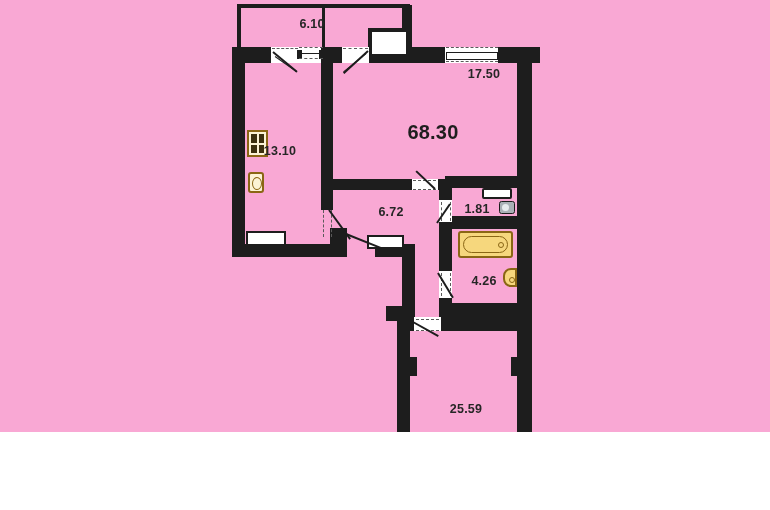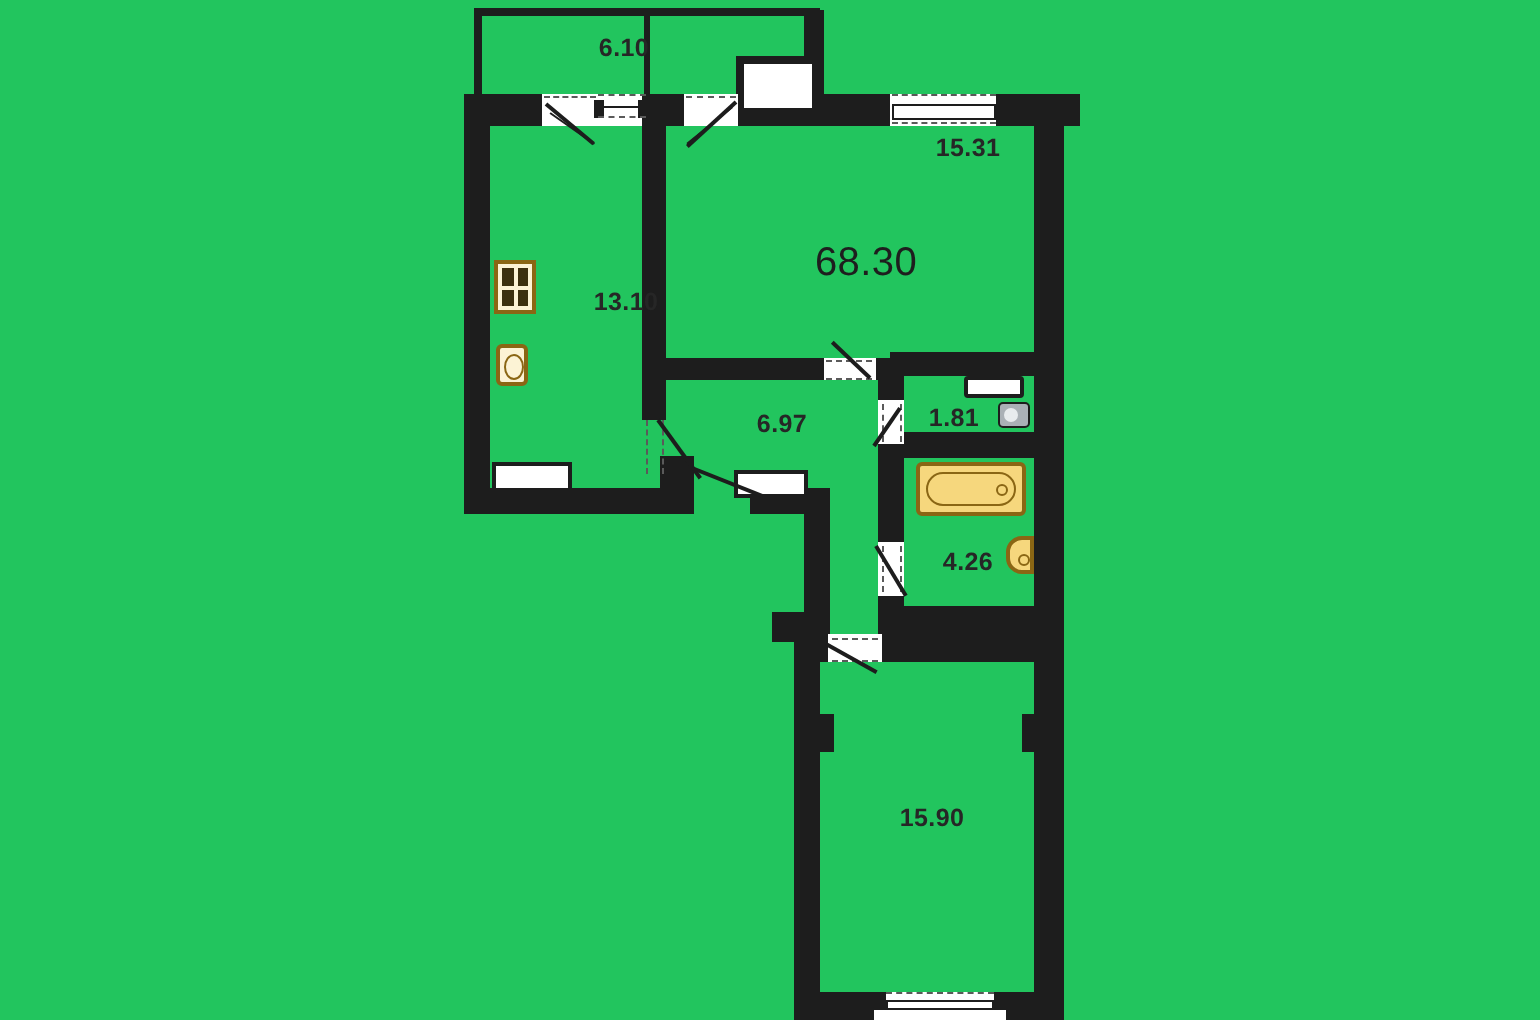--- a/index.html
+++ b/index.html
@@ -1,23 +1,23 @@
 <!DOCTYPE html>
 <html><head>
 <meta charset="utf-8">
 <style>
   html,body{margin:0;padding:0;background:#ffffff;}
-  .stage{position:relative;width:770px;height:510px;background:#22c55e;overflow:hidden;
+  .stage{position:relative;width:770px;height:432px;background:#f9a8d4;overflow:hidden;
          font-family:"Liberation Sans",sans-serif;}
   .w{position:absolute;background:#1d1d1d;z-index:1;}
   .op{position:absolute;background:#ffffff;z-index:2;}
   .g3{z-index:3;}
   .lbl{position:absolute;z-index:4;font-size:12.5px;font-weight:600;color:#262626;
        transform:translate(-50%,-50%);white-space:nowrap;letter-spacing:.2px;}
-  .lbl.total{font-size:20px;font-weight:400;color:#1e1e1e;}
+  .lbl.total{font-size:20px;font-weight:700;color:#1e1e1e;}
   .ln{position:absolute;height:2px;background:#1d1d1d;transform-origin:0 50%;z-index:3;}
   .ln.thin{height:1.2px;}
   .dash-h{position:absolute;height:0;border-top:1.2px dashed #5a5a5a;z-index:3;}
   .dash-box-v{position:absolute;border-left:1.2px dashed #5a5a5a;border-right:1.2px dashed #5a5a5a;z-index:3;}
   .dash-box-h{position:absolute;border-top:1.2px dashed #5a5a5a;border-bottom:1.2px dashed #5a5a5a;z-index:3;}
   .winband{position:absolute;background:#fff;border:1.3px solid #1d1d1d;z-index:3;}
   .sill{position:absolute;background:#fff;border:1.3px solid #1d1d1d;z-index:3;}
   .thresh{position:absolute;background:#fff;border:2px solid #1d1d1d;z-index:3;}
   .notch{position:absolute;background:#fff;border-top:4px solid #1d1d1d;border-left:4px solid #1d1d1d;z-index:2;}
   .fix{position:absolute;z-index:3;box-sizing:border-box;}
@@ -129,21 +129,21 @@
   </div>
   <div class="fix tub" style="left:458px;top:231px;width:55px;height:27px;">
     <div class="inner"></div>
     <div class="drain"></div>
   </div>
   <div class="fix bsink" style="left:503px;top:268px;width:14px;height:19px;">
     <div class="dot"></div>
   </div>
 
   <div class="lbl" style="left:312px;top:24px;">6.10</div>
-  <div class="lbl" style="left:484px;top:74px;">15.31</div>
+  <div class="lbl" style="left:484px;top:74px;">17.50</div>
   <div class="lbl total" style="left:433px;top:132px;">68.30</div>
-  <div class="lbl" style="left:313px;top:151px;">13.10</div>
-  <div class="lbl" style="left:391px;top:212px;">6.97</div>
+  <div class="lbl" style="left:280px;top:151px;">13.10</div>
+  <div class="lbl" style="left:391px;top:212px;">6.72</div>
   <div class="lbl" style="left:477px;top:209px;">1.81</div>
   <div class="lbl" style="left:484px;top:281px;">4.26</div>
-  <div class="lbl" style="left:466px;top:409px;">15.90</div>
+  <div class="lbl" style="left:466px;top:409px;">25.59</div>
 
 </div>
 
 </body></html>

